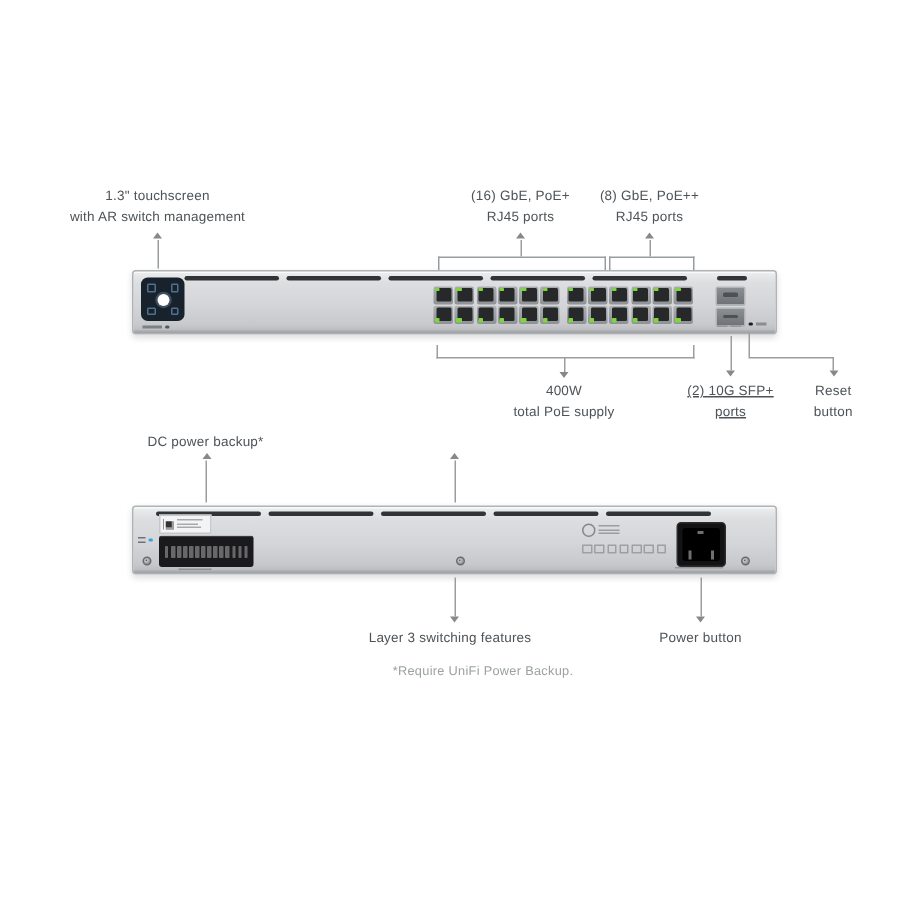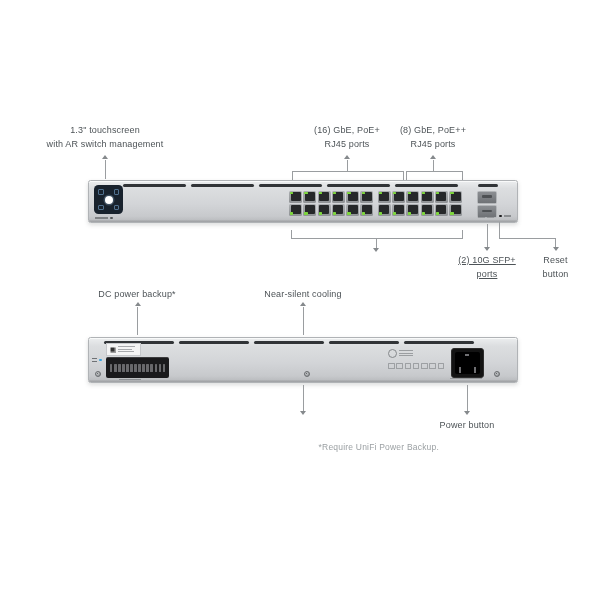--- a/index.html
+++ b/index.html
@@ -230,38 +230,39 @@
         <i style="left:398px;"></i>
     </div>
     <div class="reset-dot"></div>
     <div class="reset-mark"></div>
     <div class="base"></div>
   </div>
 
   <div class="bracket-up" style="left:291px;top:230px;width:170px;height:8px;"></div>
   <div class="vline" style="left:375.5px;top:238px;height:10px;"></div>
   <div class="arr-down" style="left:373px;top:247.5px;"></div>
+  <div class="lbl" style="left:316px;top:254px;width:120px;">400W
+total PoE supply</div>
 
   <div class="vline" style="left:486.5px;top:224px;height:23px;"></div>
   <div class="arr-down" style="left:484px;top:246.5px;"></div>
   <div class="lbl" style="left:447px;top:254px;width:80px;text-decoration:underline;">(2) 10G SFP+
 ports</div>
 
   <div class="vline" style="left:498.5px;top:222px;height:16px;"></div>
   <div class="hline" style="left:498.5px;top:237.5px;width:57px;"></div>
   <div class="vline" style="left:555px;top:237.5px;height:9.5px;"></div>
   <div class="arr-down" style="left:552.5px;top:246.5px;"></div>
   <div class="lbl" style="left:57px;top:288px;width:160px;">DC power backup*</div>
 
   <div class="lbl" style="left:525px;top:254px;width:61px;">Reset
 button</div>
   <div class="arr-up" style="left:134.5px;top:302px;"></div>
   <div class="vline" style="left:137px;top:306.5px;height:28.5px;"></div>
 
-  <div class="lbl" style="left:223px;top:288px;width:160px;">Near-silent cooling</div>
   <div class="arr-up" style="left:300px;top:302px;"></div>
   <div class="vline" style="left:302.5px;top:306.5px;height:28.5px;"></div>
 
   <div class="chassis" style="left:88px;top:337px;width:428px;height:44px;">
     <div>
         <div class="vent" style="height: 3.5px; left: 15px; width: 70px;"></div>
         <div class="vent" style="height: 3.5px; left: 90px; width: 70px;"></div>
         <div class="vent" style="height: 3.5px; left: 165px; width: 70px;"></div>
         <div class="vent" style="height: 3.5px; left: 240px; width: 70px;"></div>
         <div class="vent" style="height: 3.5px; left: 315px; width: 70px;"></div>
@@ -318,19 +319,20 @@
       <i class="pin-br"></i>
     </div>
     <div class="iec-mark"></div>
     <span class="screw" style="left:215px;top:32.5px;"></span>
     <span class="screw" style="left:405px;top:32.5px;"></span>
     <div class="base"></div>
   </div>
 
   <div class="vline" style="left:302.5px;top:385px;height:26px;"></div>
   <div class="arr-down" style="left:300px;top:410.5px;"></div>
+  <div class="lbl" style="left:205px;top:419px;width:190px;">Layer 3 switching features</div>
 
   <div class="vline" style="left:466.5px;top:385px;height:26px;"></div>
   <div class="arr-down" style="left:464px;top:410.5px;"></div>
   <div class="lbl" style="left:417px;top:419px;width:100px;">Power button</div>
 
-  <div class="footnote" style="left:139px;top:442px;width:300px;text-align:right;">*Require UniFi Power Backup.</div>
+  <div class="footnote" style="left:172px;top:442px;width:300px;">*Require UniFi Power Backup.</div>
 </div>
 
 </body></html>

